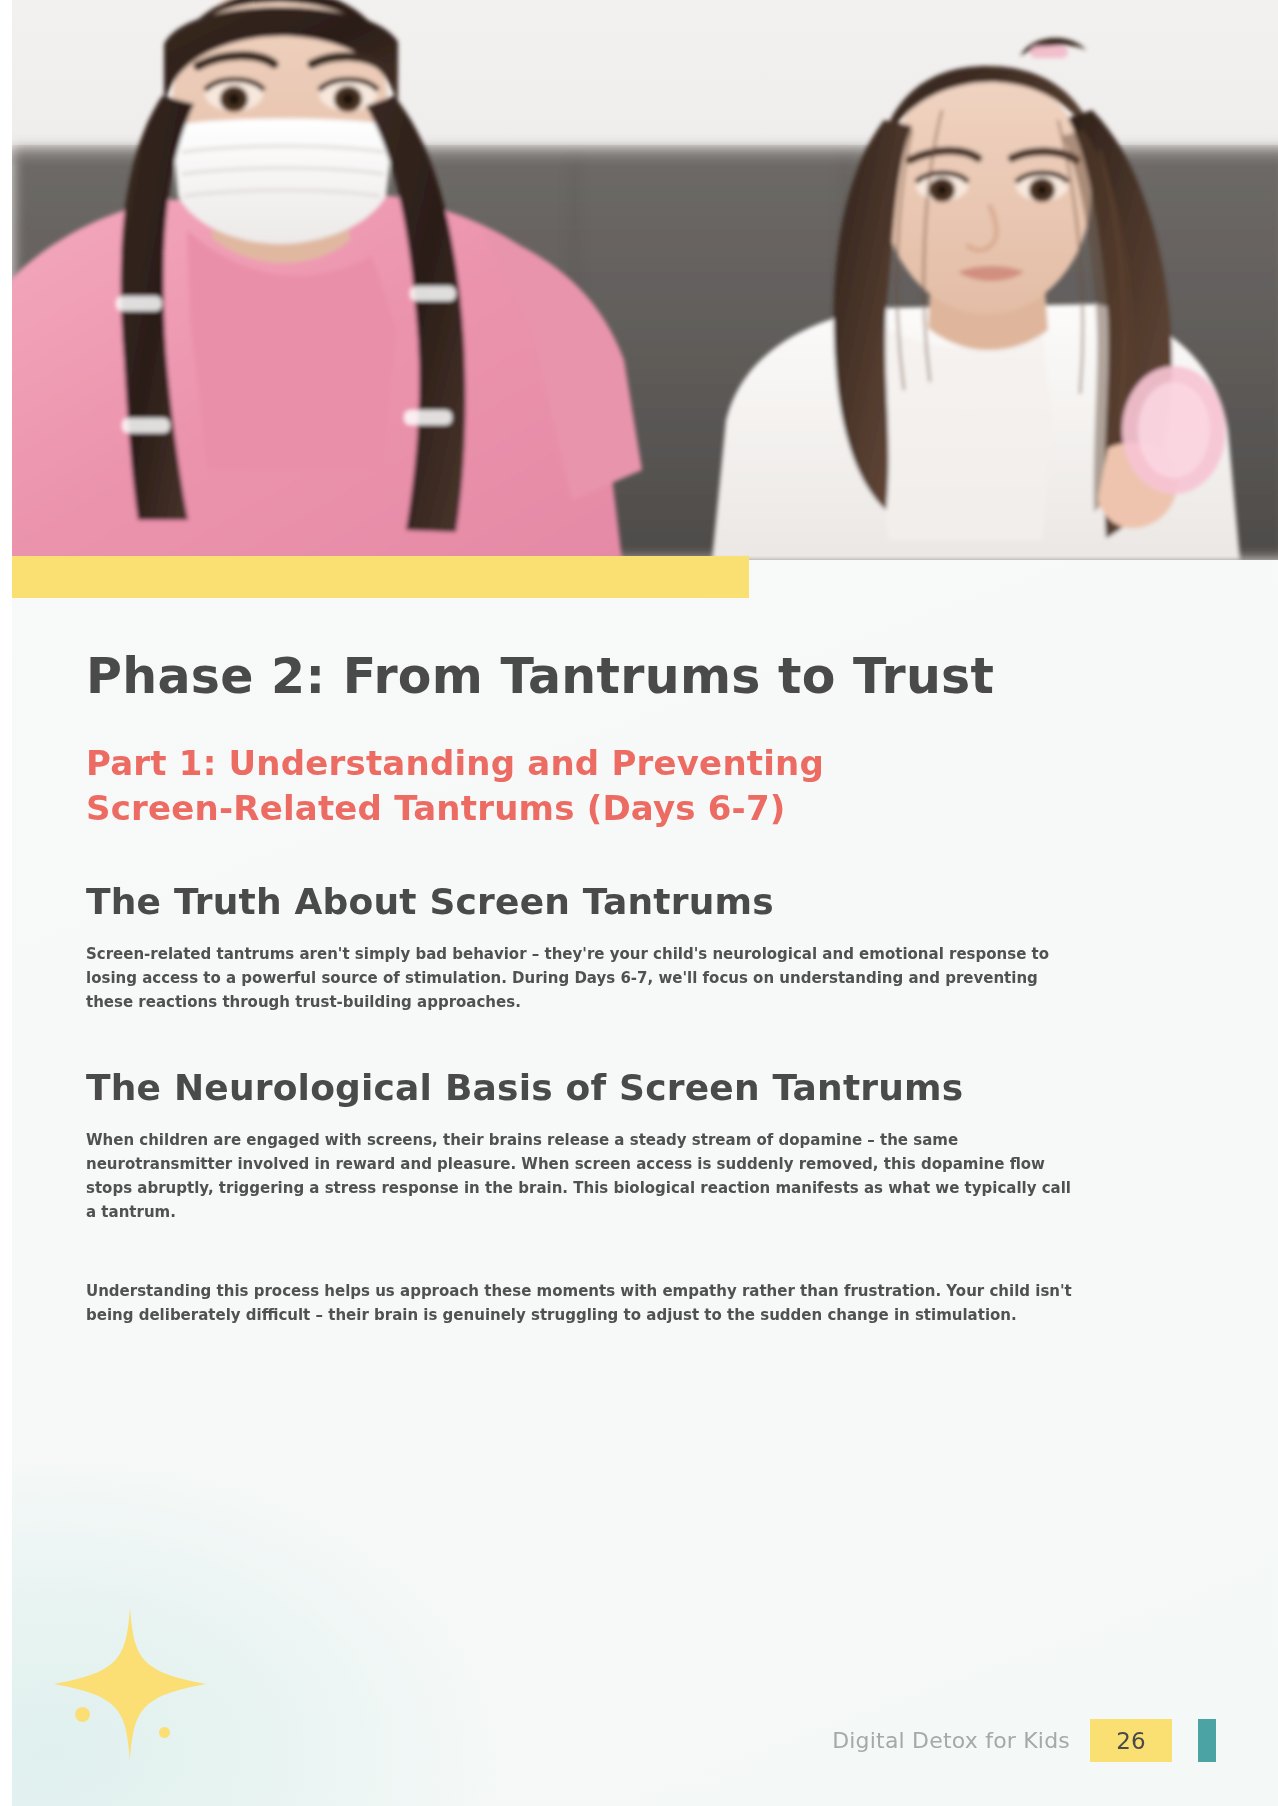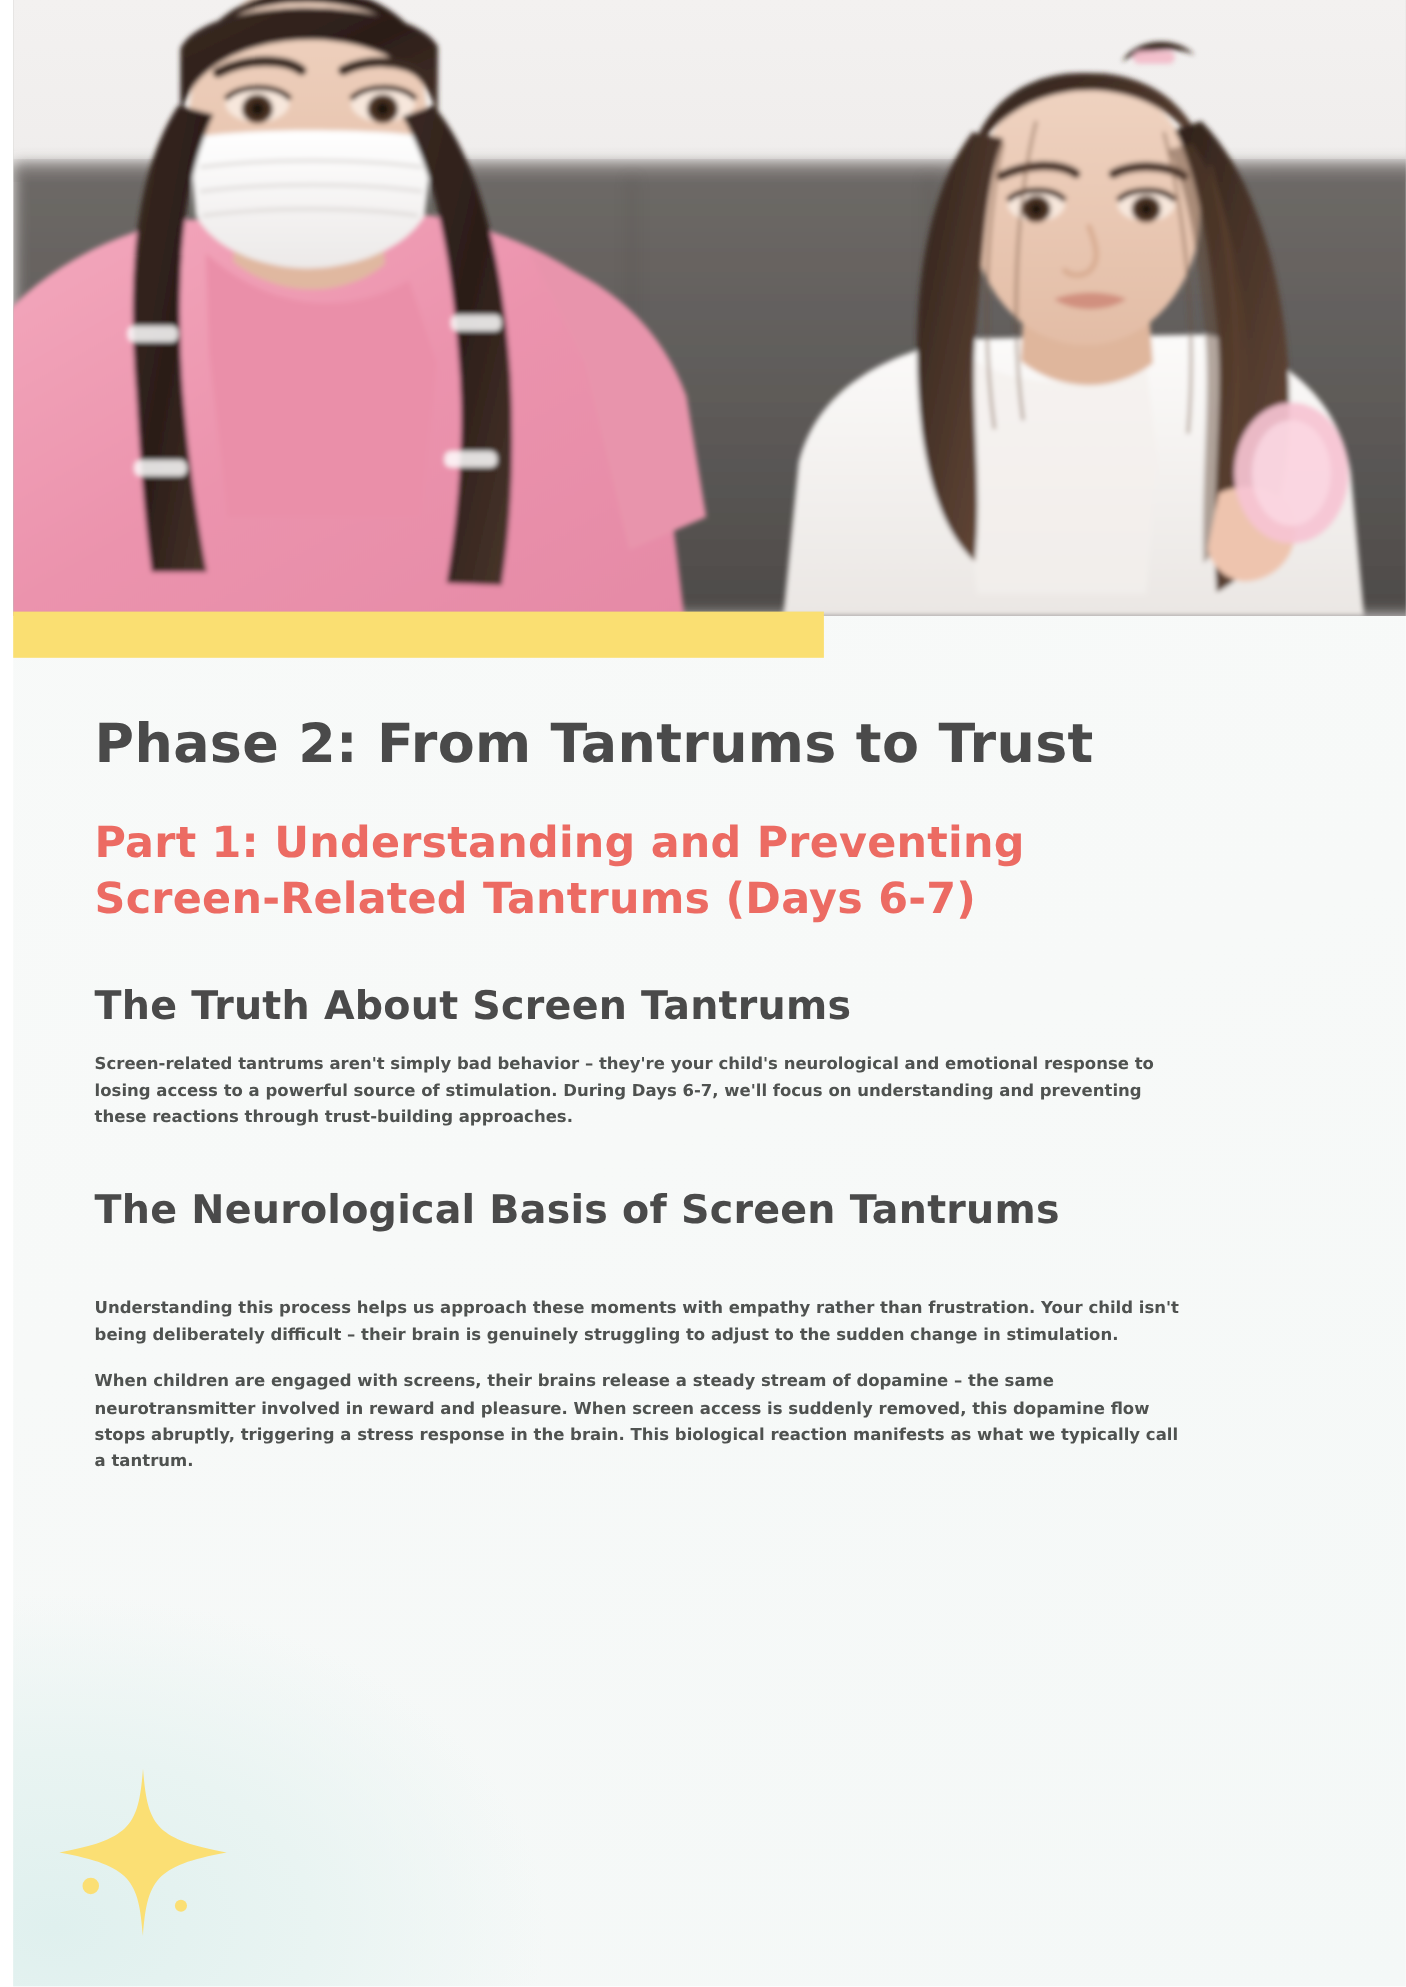--- a/index.html
+++ b/index.html
@@ -57,21 +57,21 @@
     font-size:49px;
     line-height:1.12;
     font-weight:bold;
     letter-spacing:.3px;
     color:#4a4a4a;
     font-family:"DejaVu Sans", sans-serif;
   }
 
   h2.part-subtitle {
     margin-top:36px;
-    font-size:39px;
+    font-size:34px;
     line-height:1.32;
     font-weight:bold;
     letter-spacing:.2px;
     color:#ec6b63;
     max-width:860px;
   }
 
   h3.section-heading {
     margin-top:48px;
     font-size:36px;
@@ -325,21 +325,26 @@
       <h1 class="page-title">Phase 2: From Tantrums to Trust</h1>
 
       <h2 class="part-subtitle">Part 1: Understanding and Preventing Screen-Related Tantrums (Days 6-7)</h2>
 
       <h3 class="section-heading">The Truth About Screen Tantrums</h3>
 
       <p class="body-text">Screen-related tantrums aren't simply bad behavior – they're your child's neurological and emotional response to losing access to a powerful source of stimulation. During Days 6-7, we'll focus on understanding and preventing these reactions through trust-building approaches.</p>
 
       <h3 class="section-heading tight">The Neurological Basis of Screen Tantrums</h3>
 
+      <p class="body-text">When children are engaged with screens, their brains release a steady stream of dopamine – the same neurotransmitter involved in reward and pleasure. When screen access is suddenly removed, this dopamine flow stops abruptly, triggering a stress response in the brain. This biological reaction manifests as what we typically call a tantrum.</p>
+
       <p class="body-text spaced">Understanding this process helps us approach these moments with empathy rather than frustration. Your child isn't being deliberately difficult – their brain is genuinely struggling to adjust to the sudden change in stimulation.</p>
-
-      <p class="body-text">When children are engaged with screens, their brains release a steady stream of dopamine – the same neurotransmitter involved in reward and pleasure. When screen access is suddenly removed, this dopamine flow stops abruptly, triggering a stress response in the brain. This biological reaction manifests as what we typically call a tantrum.</p>
 
     </div>
   </div>
 
+  <div class="footer">
+    <span class="footer-label">Digital Detox for Kids</span>
+    <span class="page-badge">26</span>
+    <span class="teal-tab"></span>
+  </div>
 
 </div>
 
 </body></html>

